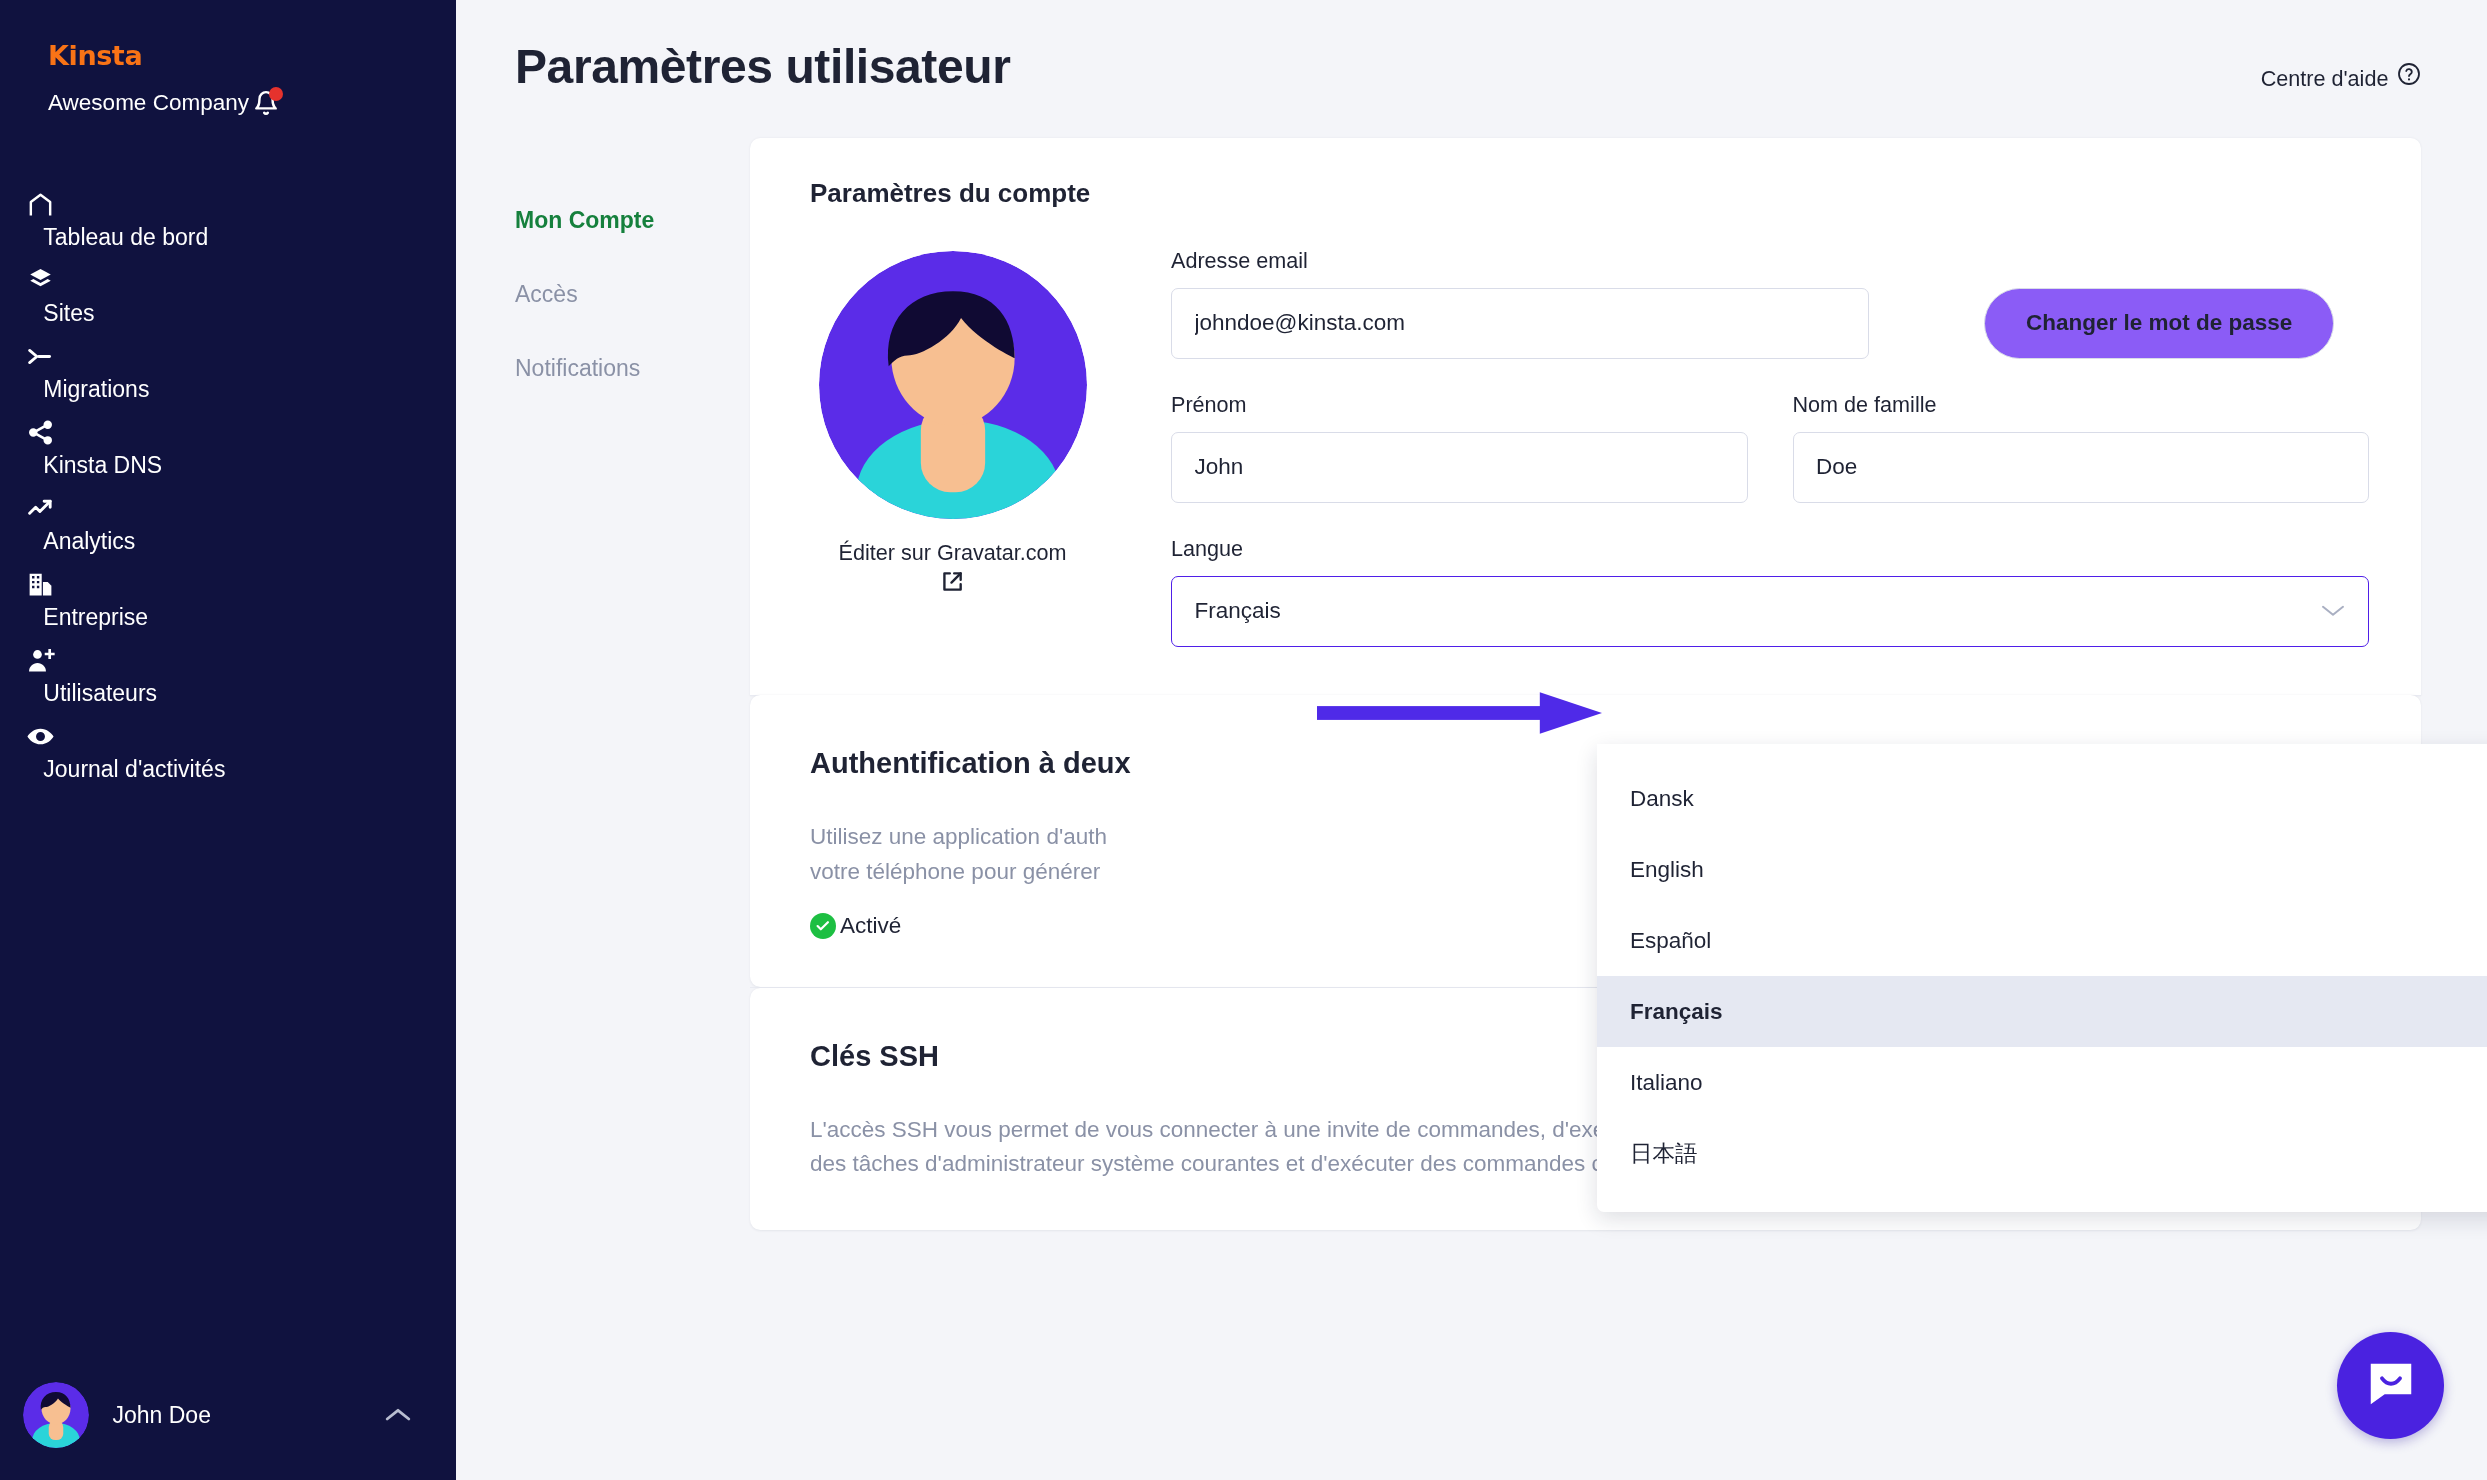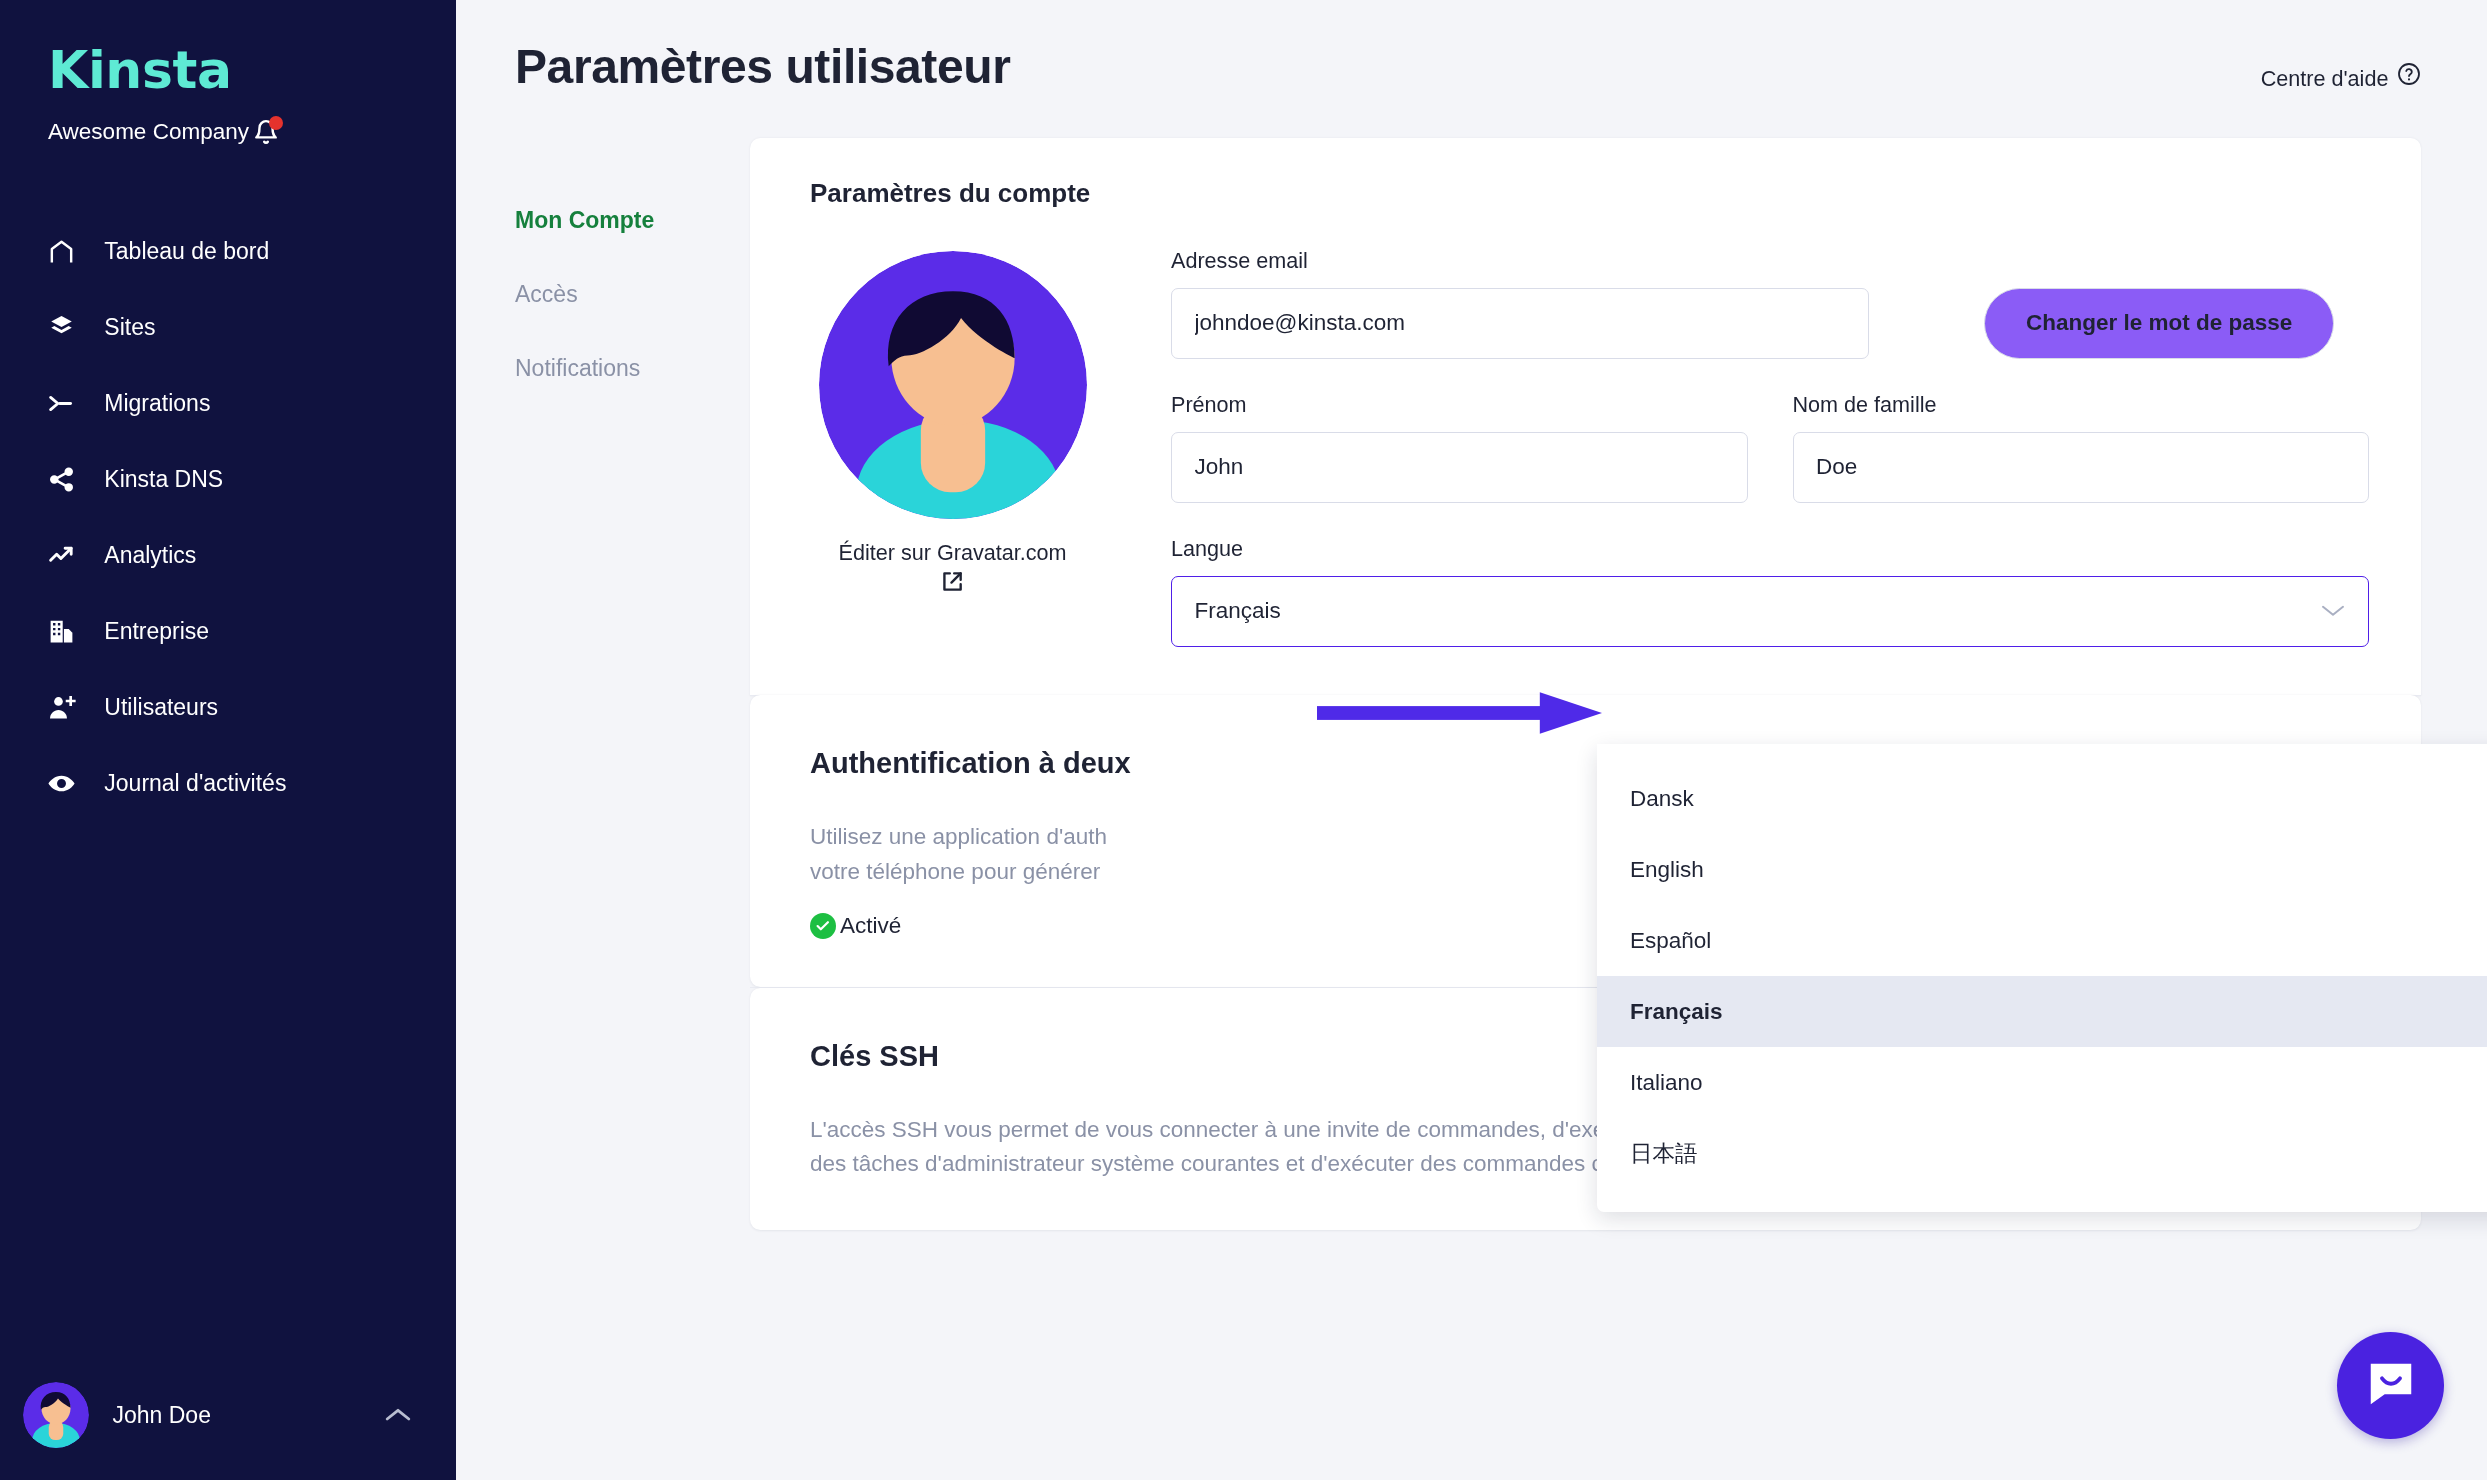--- a/index.html
+++ b/index.html
@@ -23,22 +23,22 @@
     width: 456px;
     height: 1480px;
     background: #10123f;
     position: relative;
     flex: 0 0 456px;
   }
   .logo-wrap {
     padding: 40px 0 0 48px;
   }
   .logo {
-    color: #5eead4;
-    font-size: 52px;
+    color: #f97316;
+    font-size: 27px;
     font-weight: 700;
     letter-spacing: -0.4px;
     font-family: "DejaVu Sans", sans-serif;
   }
   .org-row {
     display: flex;
     align-items: center;
     justify-content: flex-start;
     padding: 14px 48px 0 48px;
   }
@@ -61,24 +61,24 @@
     width: 14px; height: 14px;
     background: #e5322d;
     border-radius: 50%;
   }
 
   .nav {
     margin-top: 64px;
   }
   .nav-item {
     display: flex;
-    align-items: center;
     height: 76px;
-    padding-left: 47px;
-    cursor: pointer;
+    padding-left: 26px;
+    cursor: pointer;
+    flex-direction: column;
   }
   .nav-icon {
     width: 40px;
     height: 35px;
     display: flex;
     align-items: center;
     justify-content: flex-start;
     flex: 0 0 40px;
   }
   .nav-label {

